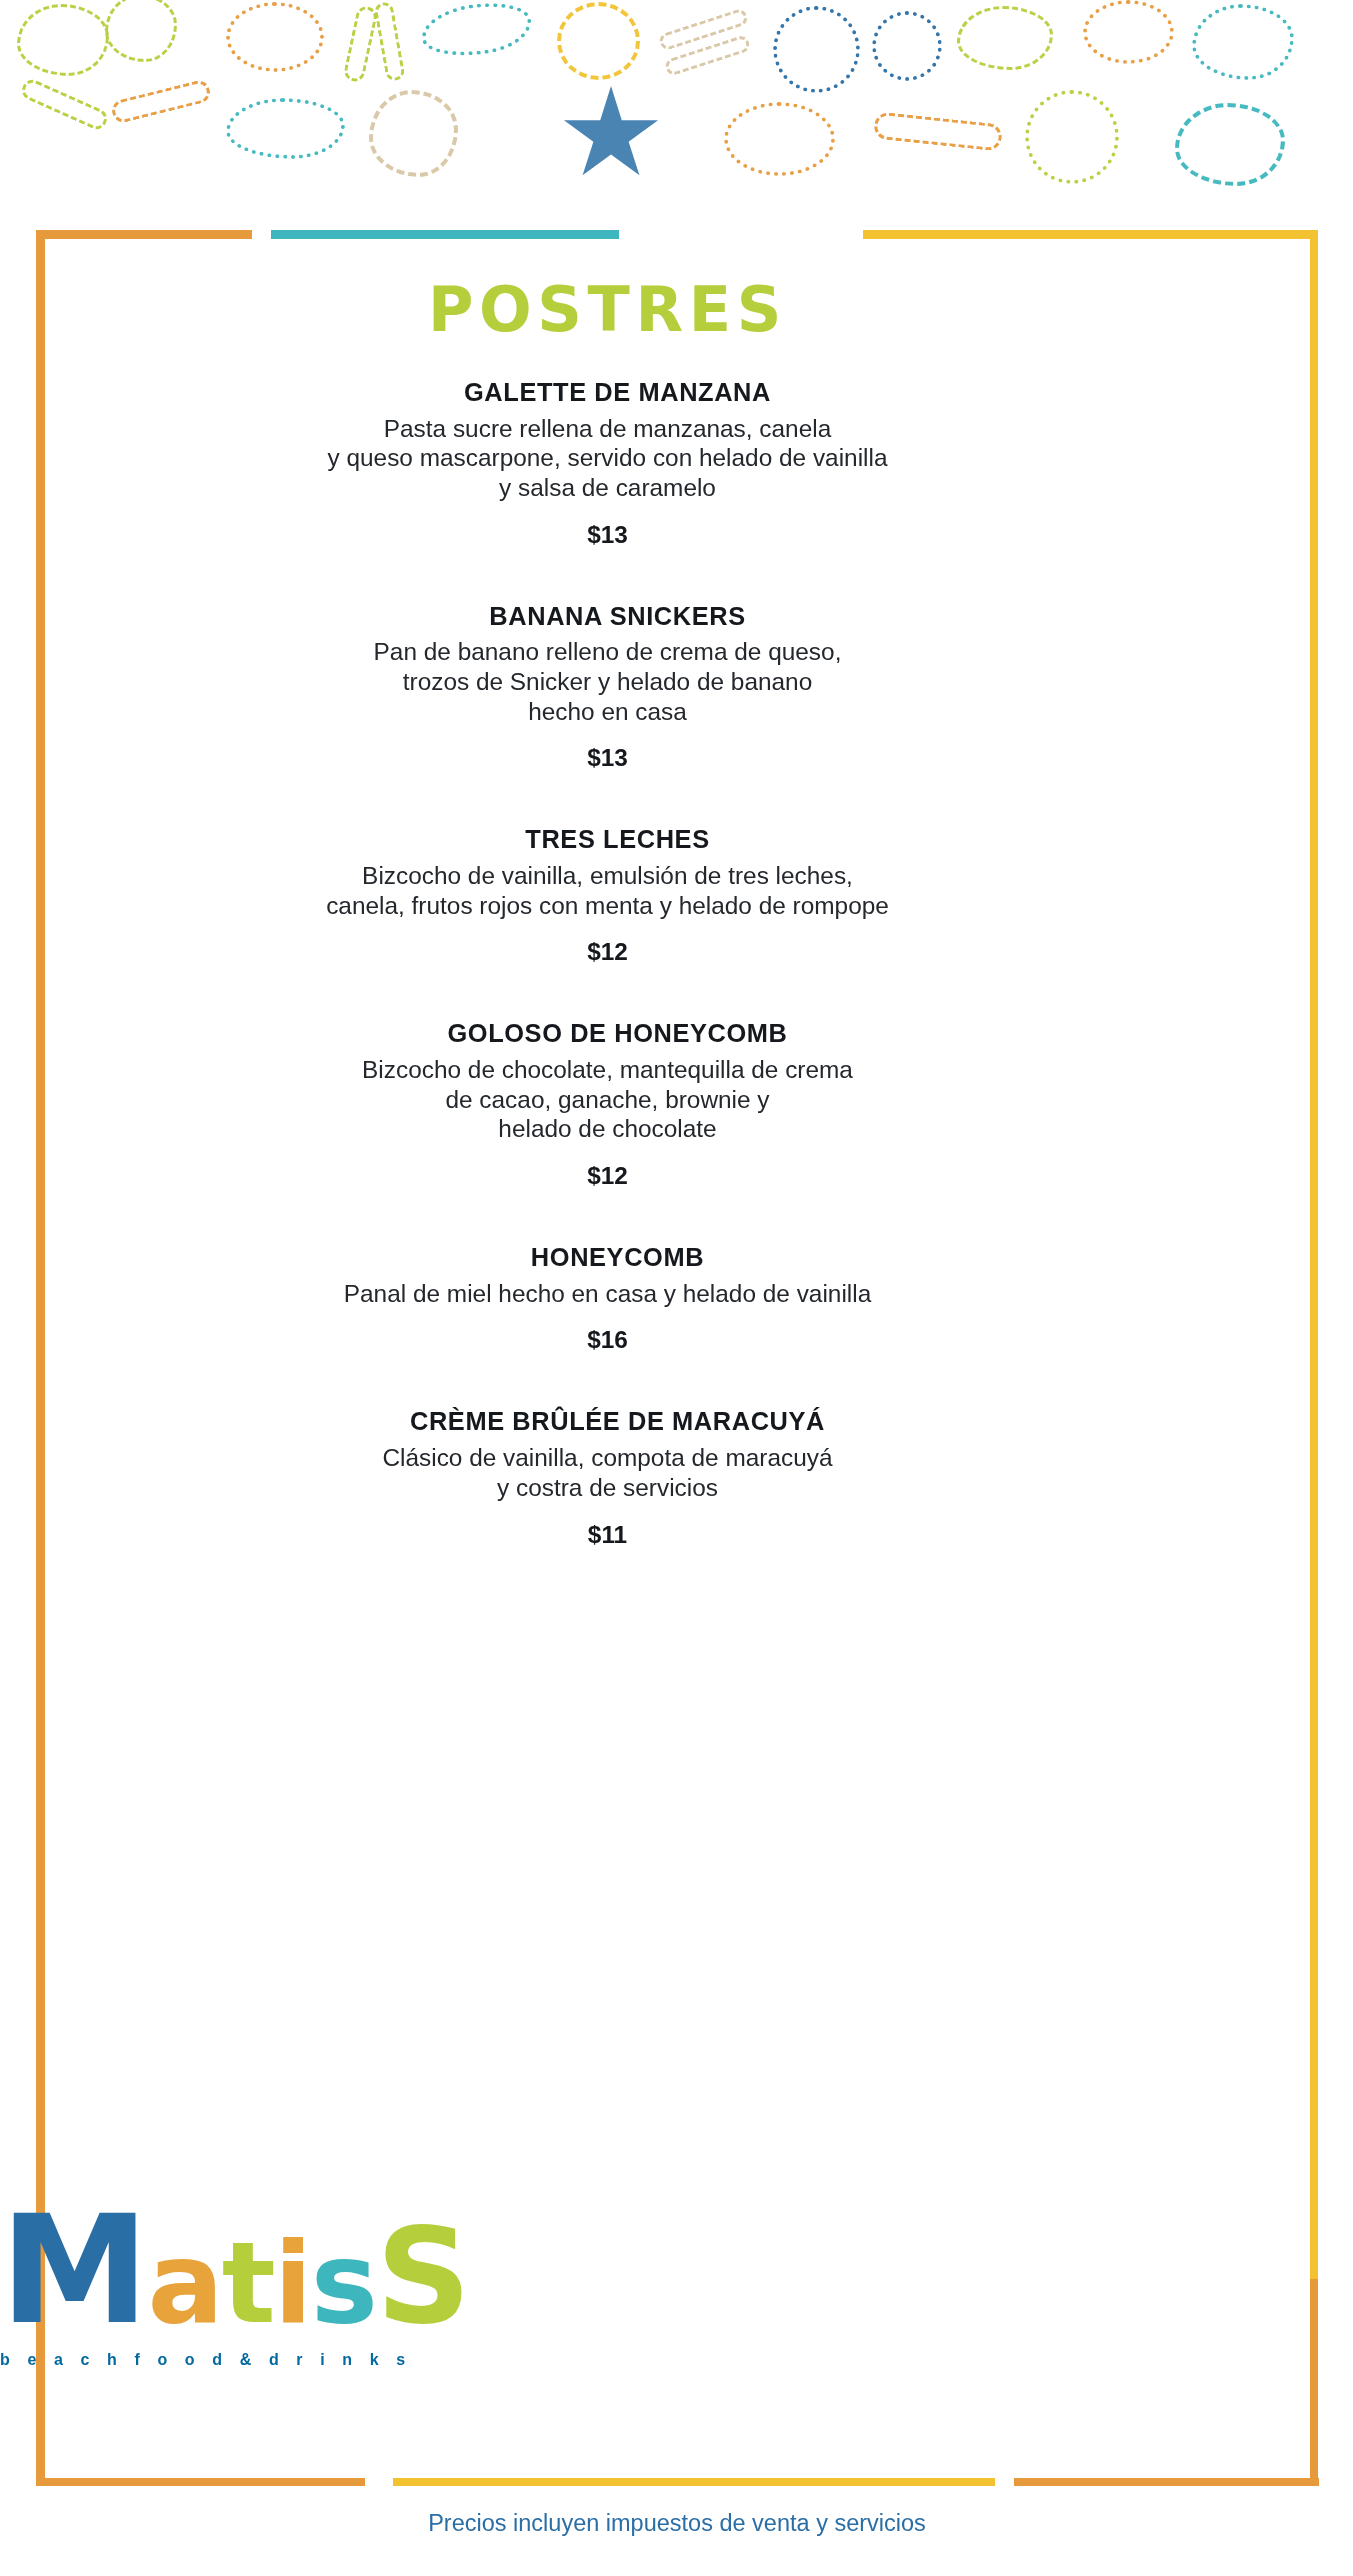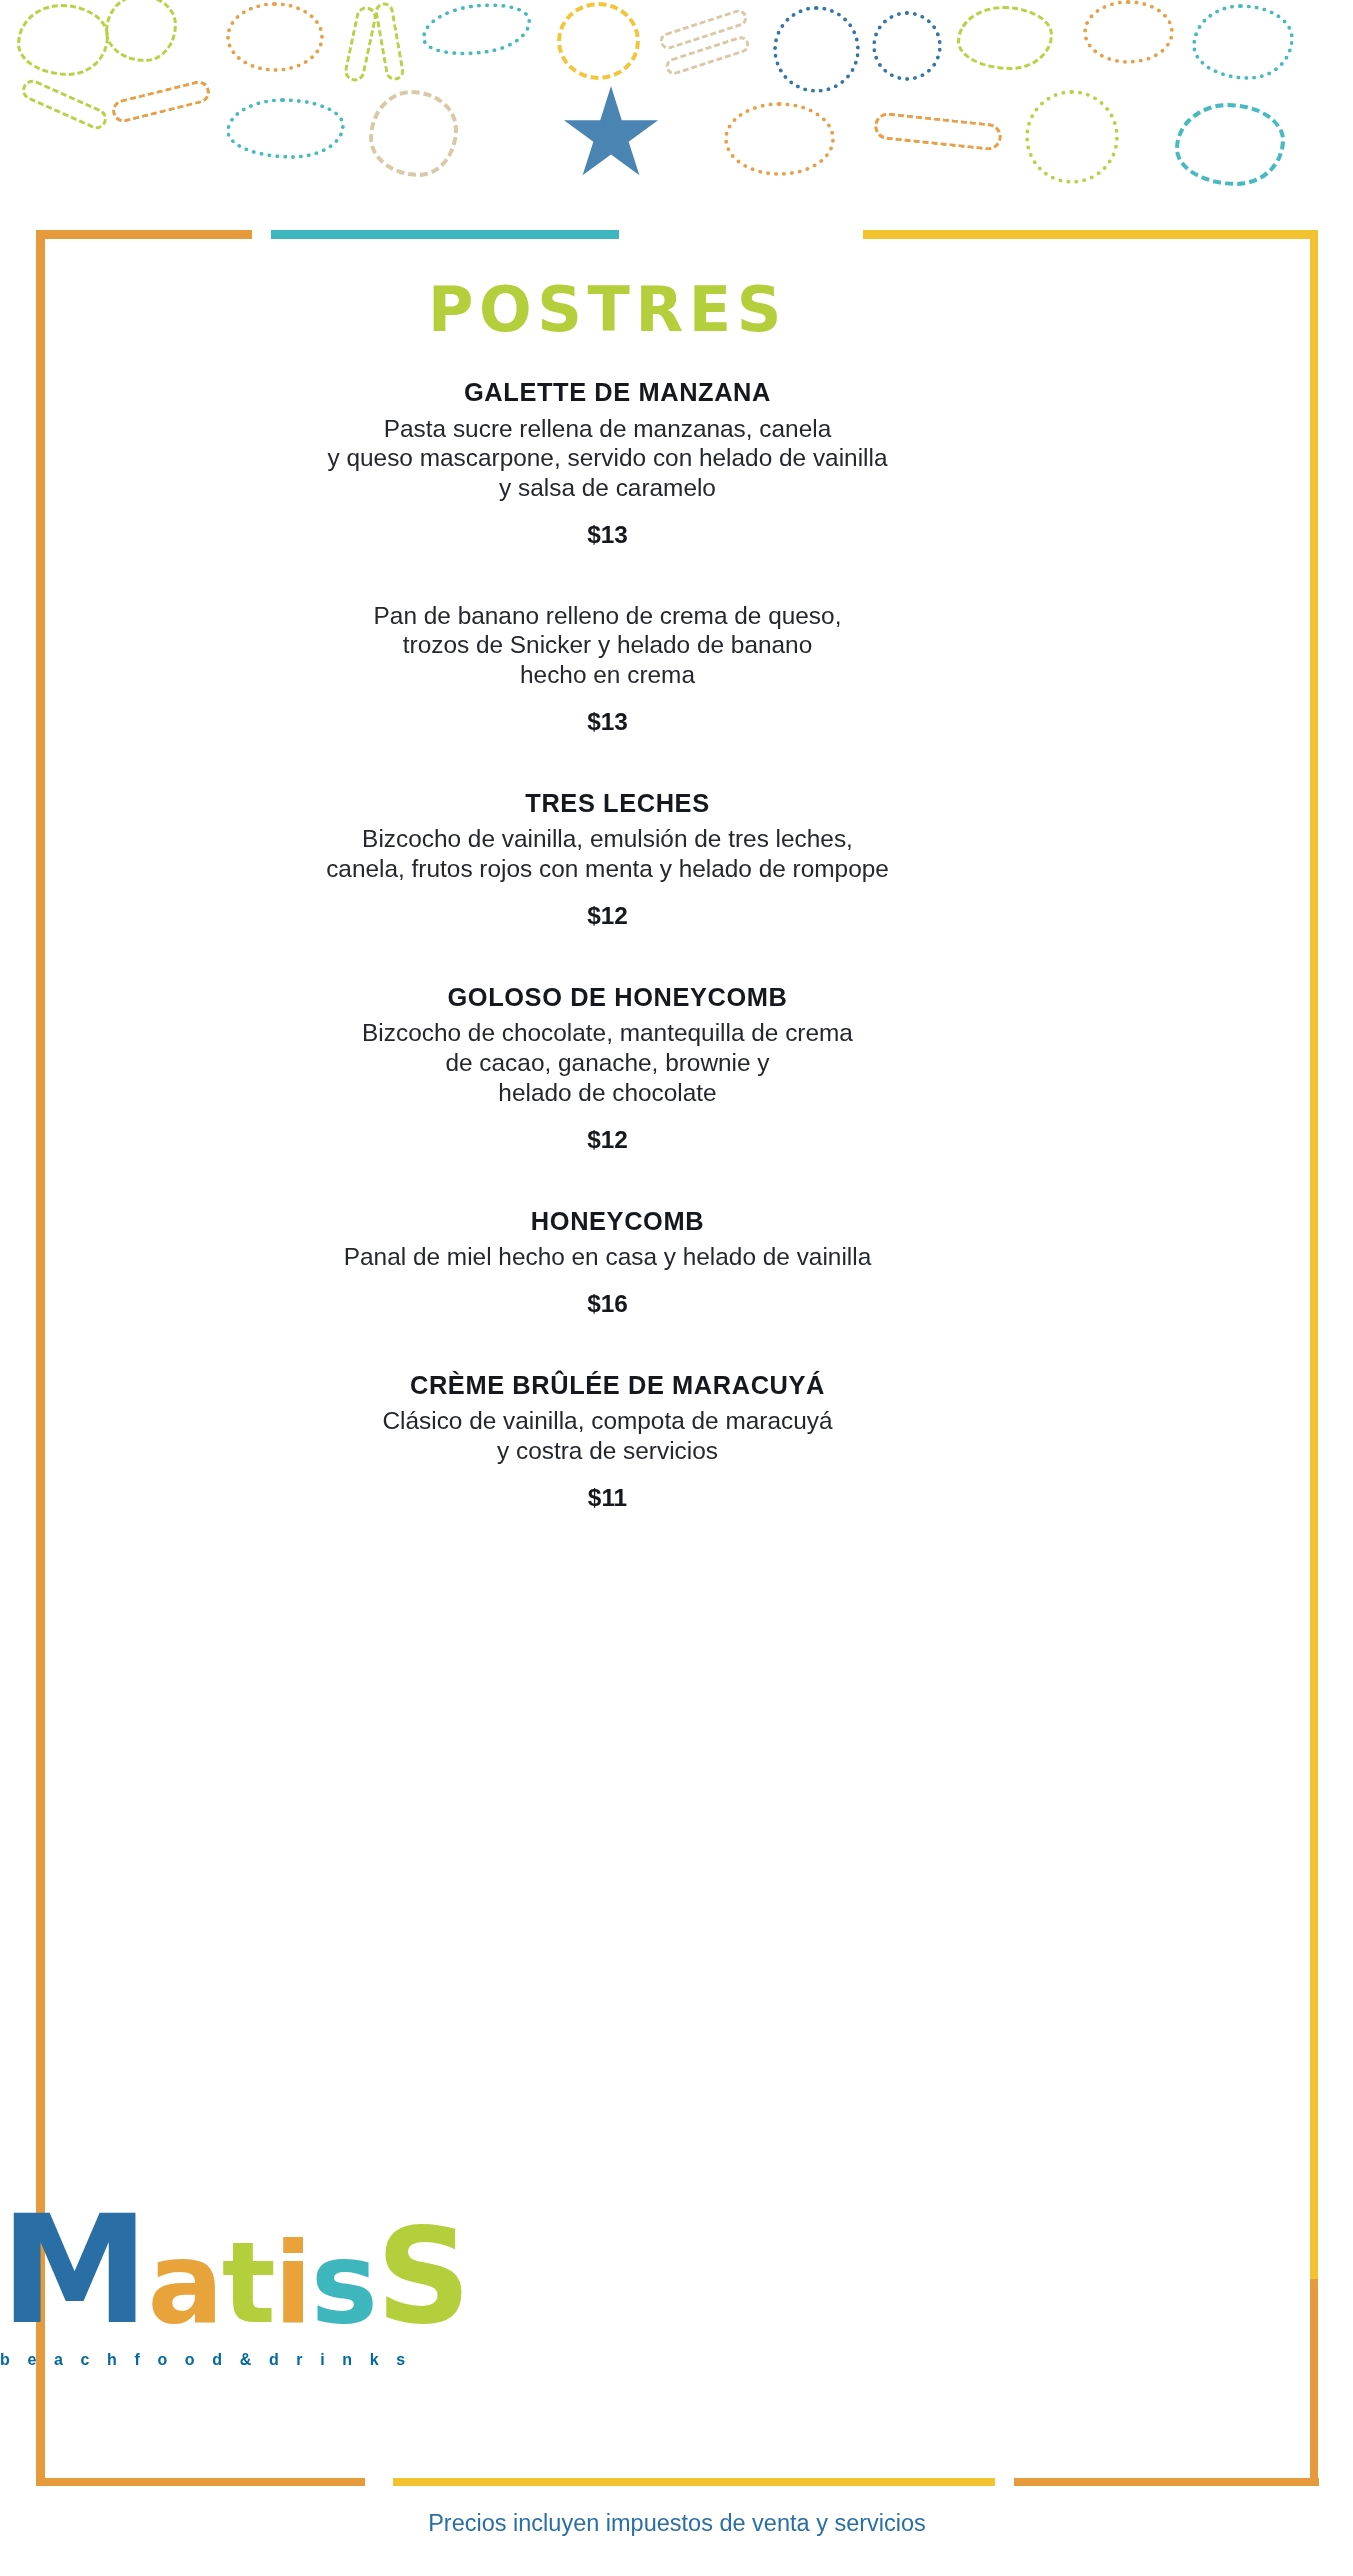--- a/index.html
+++ b/index.html
@@ -195,23 +195,24 @@
 
     <div class="dish">
       <div class="dish-name">GALETTE DE MANZANA</div>
       <div class="dish-desc">Pasta sucre rellena de manzanas, canela</div>
       <div class="dish-desc">y queso mascarpone, servido con helado de vainilla</div>
       <div class="dish-desc">y salsa de caramelo</div>
       <div class="dish-price">$13</div>
     </div>
 
     <div class="dish">
+      <div class="dish-name">BANANA SNICKERS</div>
       <div class="dish-desc">Pan de banano relleno de crema de queso,</div>
       <div class="dish-desc">trozos de Snicker y helado de banano</div>
-      <div class="dish-desc">hecho en crema</div>
+      <div class="dish-desc">hecho en casa</div>
       <div class="dish-price">$13</div>
     </div>
 
     <div class="dish">
       <div class="dish-name">TRES LECHES</div>
       <div class="dish-desc">Bizcocho de vainilla, emulsión de tres leches,</div>
       <div class="dish-desc">canela, frutos rojos con menta y helado de rompope</div>
       <div class="dish-price">$12</div>
     </div>
 

